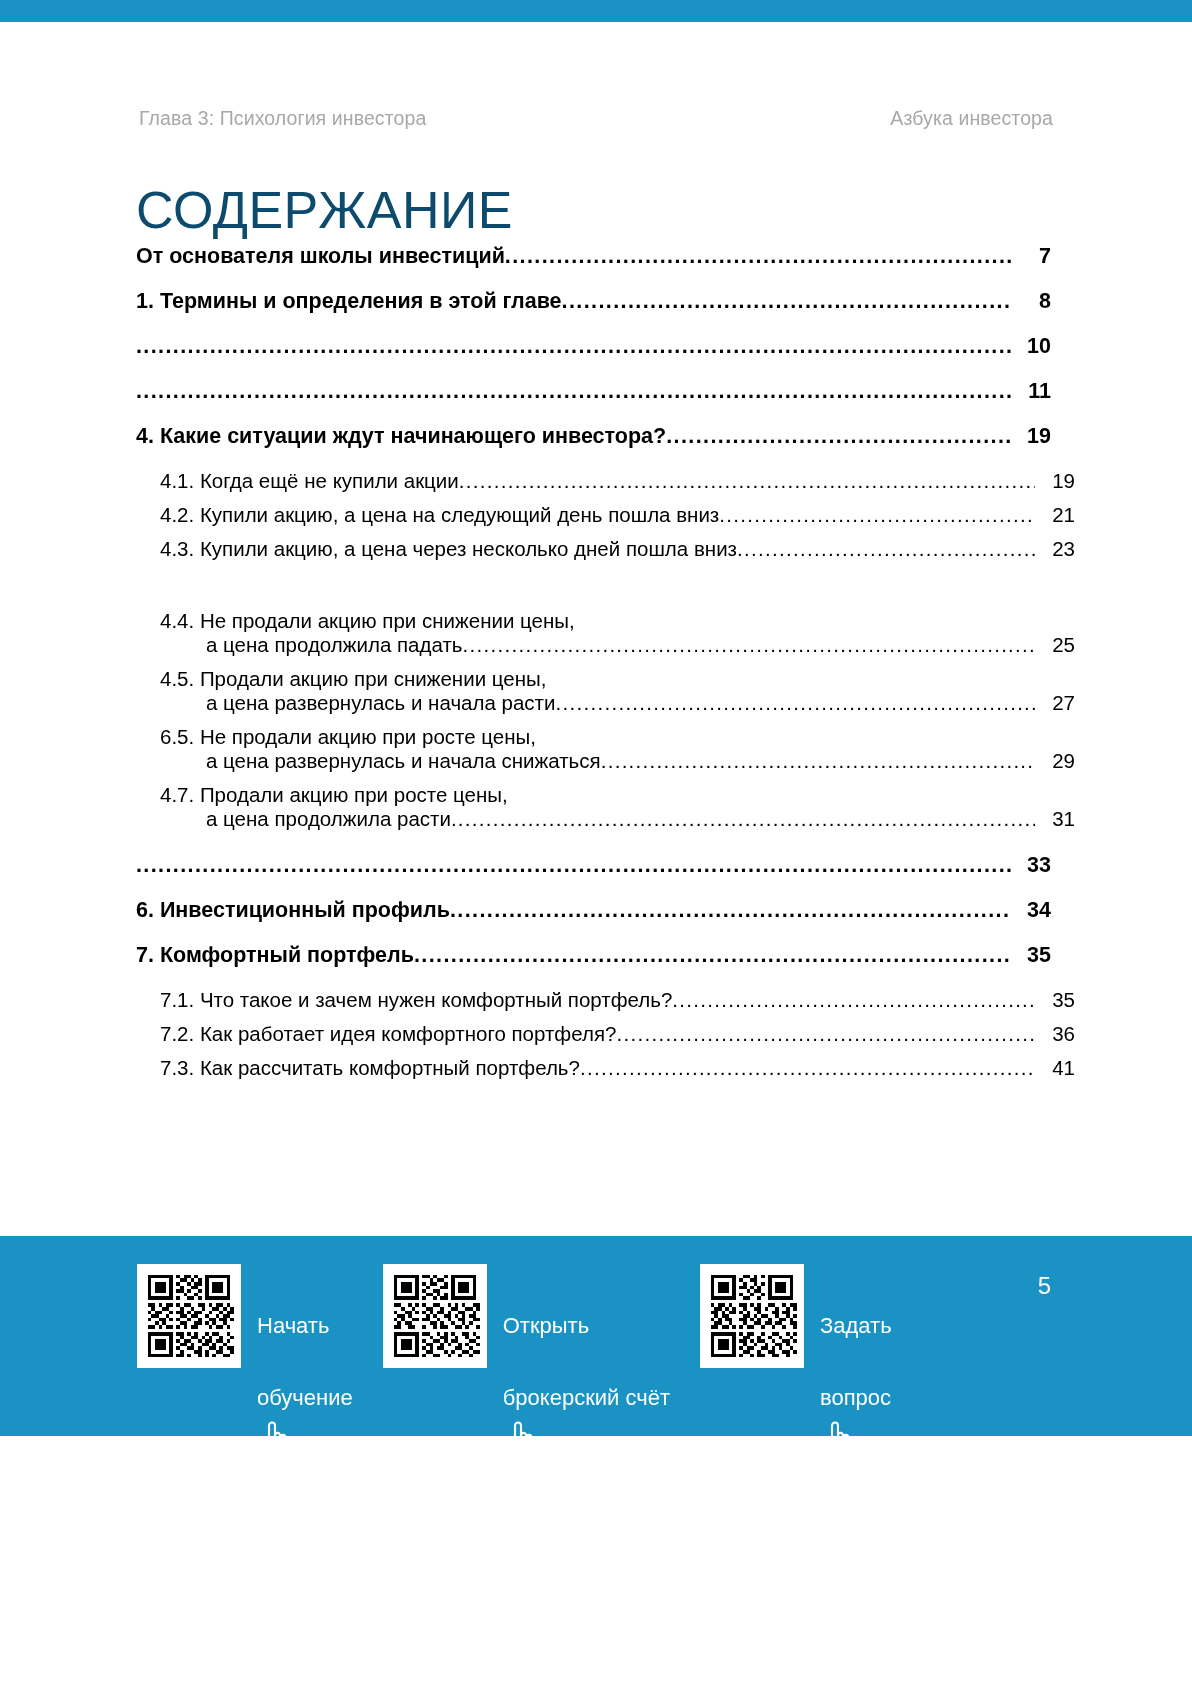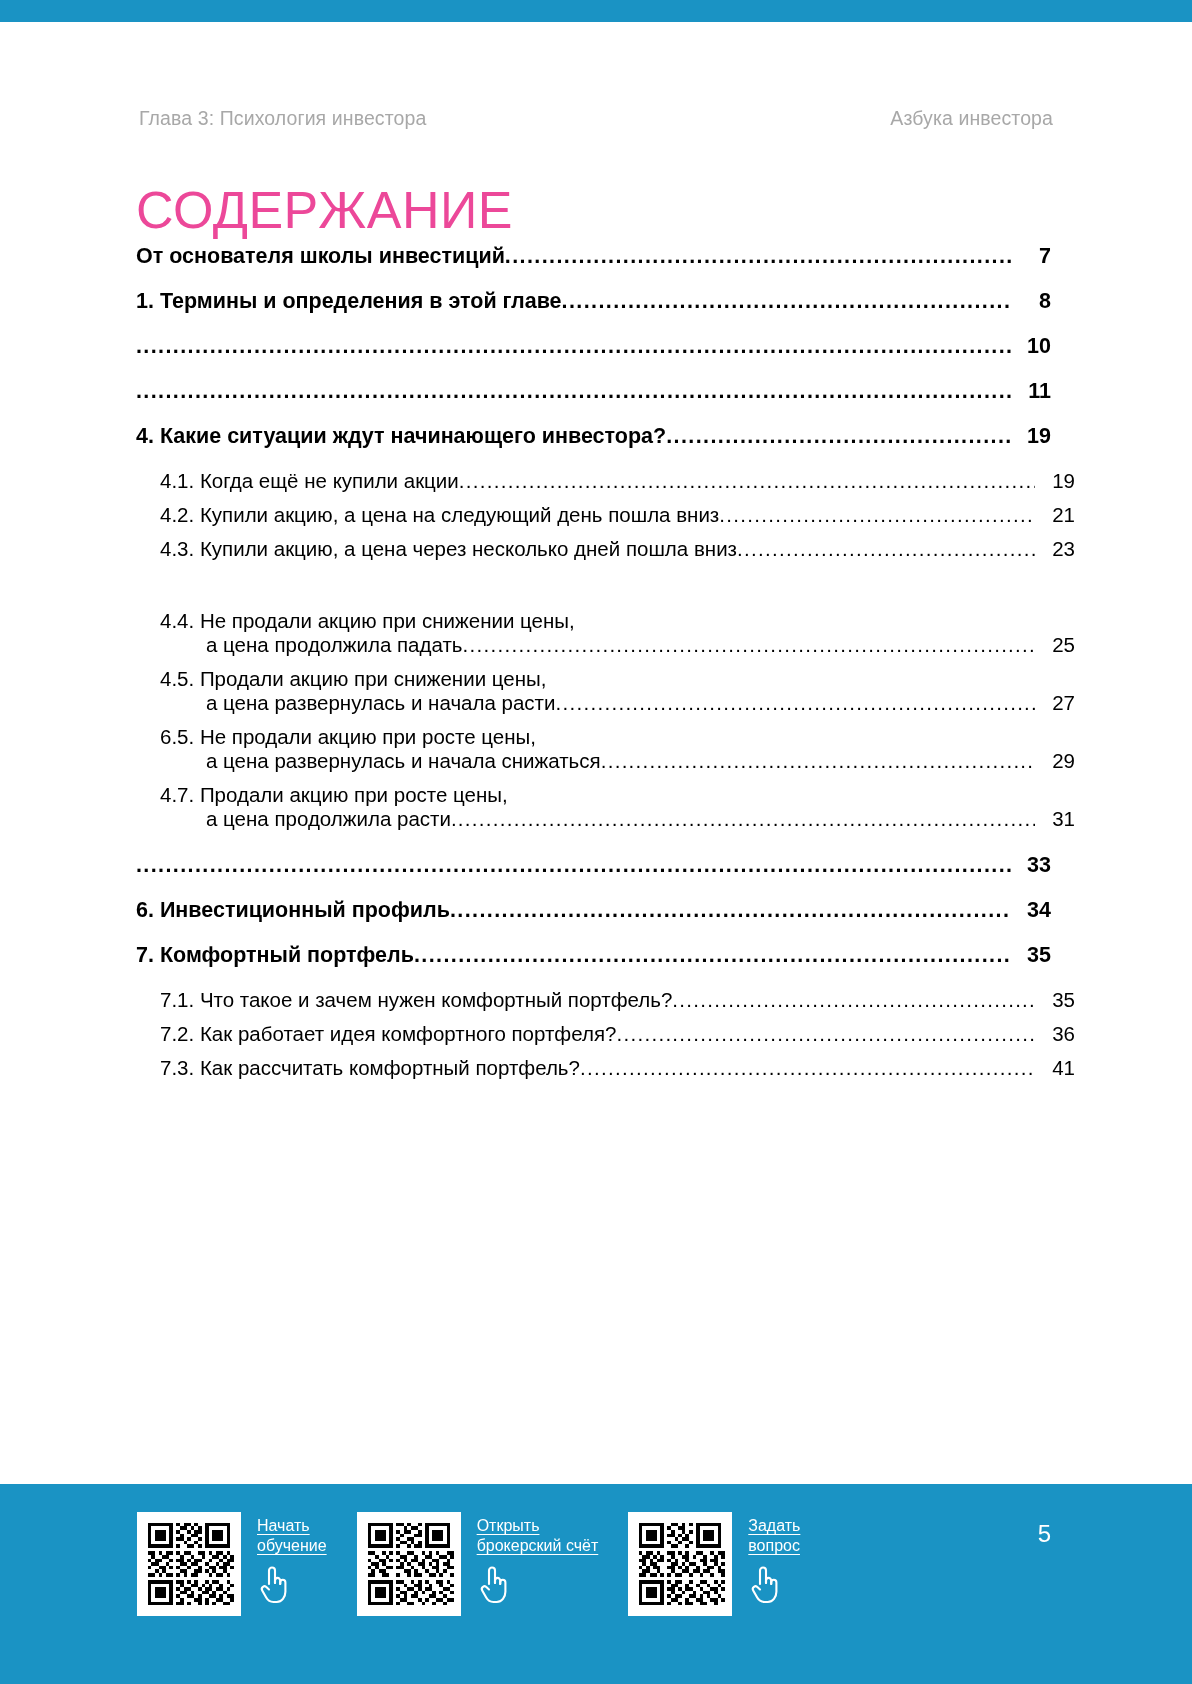--- a/index.html
+++ b/index.html
@@ -11,21 +11,21 @@
     height: 1684px;
     background: #ffffff;
     font-family: "Liberation Sans", sans-serif;
     overflow: hidden;
     position: relative;
   }
 
   .page {
     position: relative;
     width: 1192px;
-    height: 1684px;
+    height: 1436px;
     background: #ffffff;
     display: flex;
     flex-direction: column;
     justify-content: center;
   }
 
   .top-bar {
     width: 100%;
     height: 22px;
     background: #1a93c4;
@@ -50,21 +50,21 @@
     color: #a8a8a8;
     letter-spacing: 0.1px;
   }
 
   .page-title {
     position: absolute;
     top: 127px;
     left: 136px;
     font-size: 52px;
     font-weight: 400;
-    color: #ec4899;
+    color: #0c4a6e;
     letter-spacing: 0.5px;
     line-height: 1;
   }
 
   .toc {
     position: absolute;
     top: 222px;
     left: 136px;
     width: 915px;
   }
@@ -171,25 +171,25 @@
   .qr-label {
     margin-left: 16px;
     display: flex;
     flex-direction: column;
     padding-top: 4px;
   }
 
   .qr-label a,
   .qr-label .lnk {
     color: #ffffff;
-    font-size: 16px;
-    text-decoration: underline;
+    font-size: 22px;
     text-underline-offset: 3px;
     line-height: 1.28;
     white-space: pre;
+    margin-top: 44px;
   }
 
   .hand-icon {
     margin-top: 7px;
     width: 34px;
     height: 40px;
   }
 
   .page-number {
     position: absolute;

